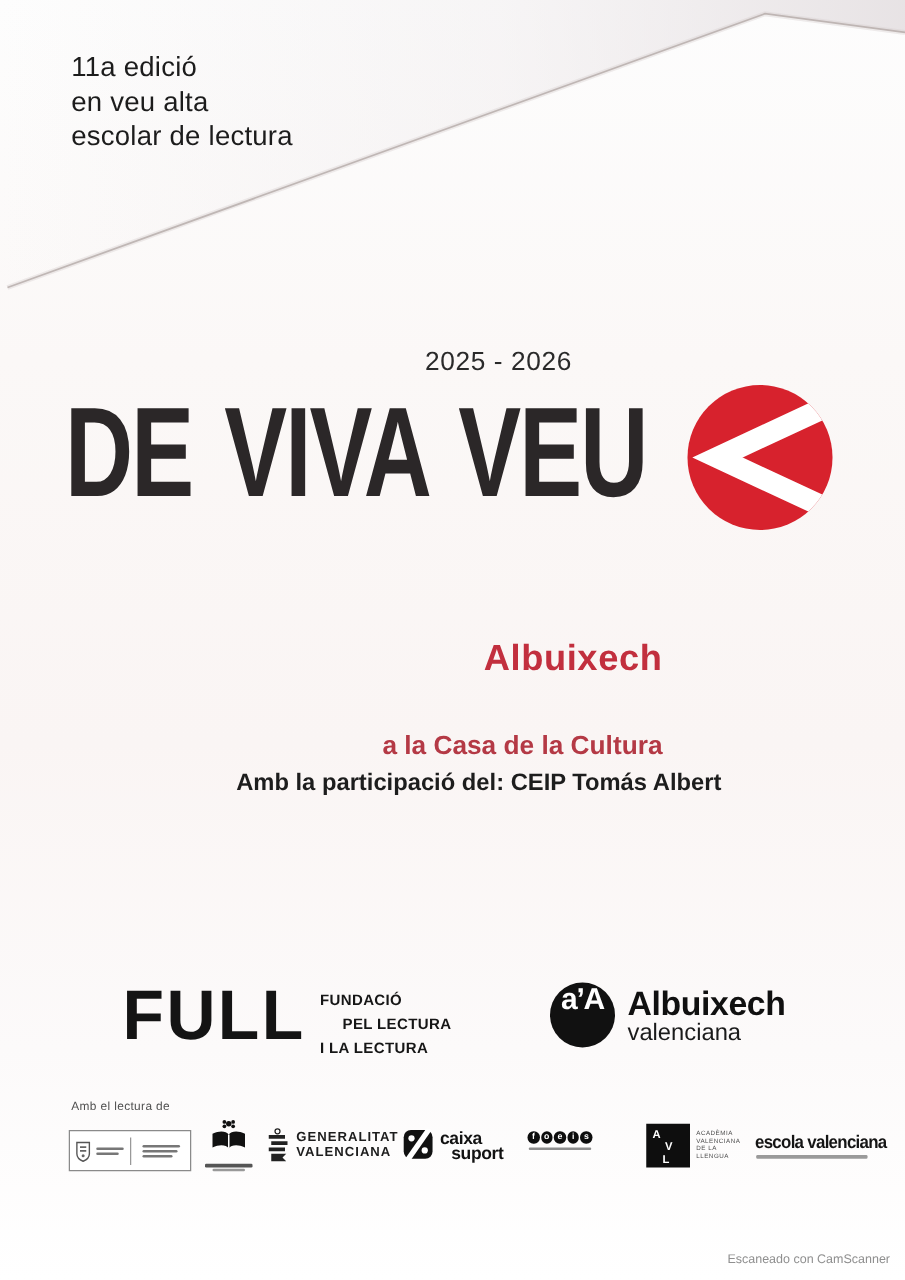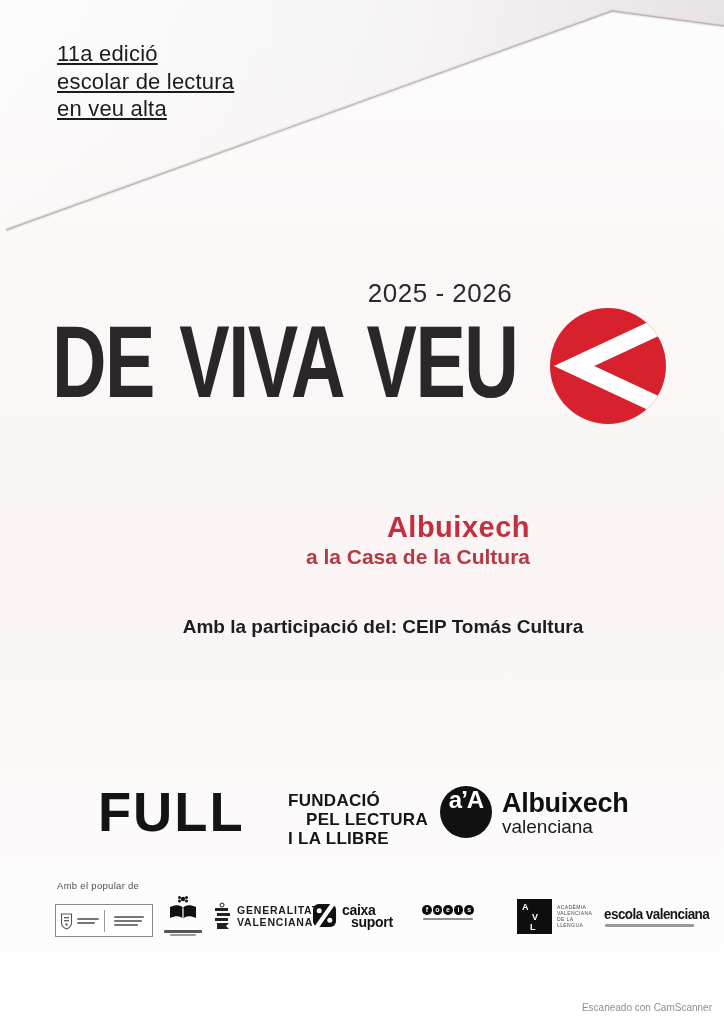--- a/index.html
+++ b/index.html
@@ -2,56 +2,56 @@
 <html><head>
 <meta charset="utf-8">
 <style>
   html,body{margin:0;padding:0;background:#e9e9e9;}
   .poster{
     position:relative;width:724px;height:1024px;margin:0 auto;overflow:hidden;
     background:linear-gradient(180deg,#fdfdfd 0%,#fbf8f7 28%,#faf5f4 58%,#fcfafa 82%,#ffffff 100%);
     font-family:"Liberation Sans",sans-serif;color:#1b1b1b;
   }
   .fold{position:absolute;left:0;top:0;}
-  .intro{position:absolute;left:57px;top:40px;font-size:22px;line-height:1.25;color:#1c1c1c;letter-spacing:.2px;text-decoration:underline;}
-  .season{position:absolute;left:340px;top:278px;width:200px;text-align:center;font-size:26px;color:#2a2a2a;letter-spacing:.5px;}
+  .intro{position:absolute;left:57px;top:40px;font-size:22px;line-height:1.25;color:#1c1c1c;letter-spacing:.2px;}
+  .season{position:absolute;left:340px;top:278px;width:200px;font-size:21px;color:#2a2a2a;letter-spacing:.5px;}
   .main-title{
     position:absolute;left:52px;top:314px;white-space:nowrap;
     font-weight:bold;font-size:102px;line-height:.95;letter-spacing:-2px;word-spacing:8px;
     color:#2b2728;transform:scaleX(.74);transform-origin:left top;
   }
   .brandmark{position:absolute;left:548px;top:306px;}
   .event{position:absolute;top:511px;right:194px;text-align:right;}
   .event .town{font-size:29px;line-height:33px;font-weight:bold;color:#c22f3e;letter-spacing:.5px;}
   .event .when{font-size:21px;line-height:25px;font-weight:bold;color:#b43945;}
-  .event .where{font-size:21px;line-height:25px;font-weight:bold;color:#b43945;}
+  .event .where{font-size:21px;line-height:25px;font-weight:bold;color:#b43945;margin-top:40px;}
   .participation{position:absolute;left:42px;width:682px;top:616px;text-align:center;font-size:19px;font-weight:bold;color:#1d1d1d;}
   
   .full-mark{position:absolute;left:98px;top:784px;font-weight:bold;font-size:56px;line-height:56px;letter-spacing:2px;color:#141414;transform:scaleX(.97);transform-origin:left top;}
-  .full-text{position:absolute;left:256px;top:791px;font-size:17px;line-height:19px;font-weight:bold;color:#161616;letter-spacing:.3px;margin-left:32px;}
+  .full-text{position:absolute;left:256px;top:791px;font-size:12px;line-height:19px;font-weight:bold;color:#161616;letter-spacing:.3px;}
   .full-text .l2{padding-left:18px;}
   .aa-circle{position:absolute;left:440px;top:786px;width:52px;height:52px;border-radius:50%;background:#111;
     display:flex;align-items:flex-start;justify-content:center;color:#fff;font-weight:bold;font-size:24px;letter-spacing:-1px;}
   .ajt{position:absolute;left:502px;top:789px;}
   .ajt .name{font-size:27px;line-height:28px;font-weight:bold;color:#101010;letter-spacing:-.3px;}
   .ajt .sub{font-size:19px;line-height:19px;color:#1a1a1a;margin-top:0;}
   
   .support-label{position:absolute;left:57px;top:880px;font-size:9.5px;color:#4f4f4f;letter-spacing:.3px;}
   .sp{position:absolute;}
   .ministry{left:55px;top:904px;width:96px;height:31px;border:1px solid #8a8a8a;background:#fff;display:flex;align-items:center;}
   .ministry .crest{margin-left:4px;}
   .ministry .mbars{display:flex;flex-direction:column;gap:2px;margin-left:4px;}
   .ministry .mbars i{display:block;height:2px;background:#777;border-radius:1px;}
   .ministry .vline{width:1px;height:22px;background:#999;margin:0 5px;}
   .booklogo{left:160px;top:894px;width:46px;text-align:center;}
   .booklogo .bbar{height:3px;background:#555;margin:2px 4px 1px;border-radius:1px;}
   .booklogo .bbar2{height:2px;background:#999;margin:0 10px;border-radius:1px;}
   .gva{left:213px;top:902px;display:flex;align-items:center;gap:6px;}
   .gva .gtxt{font-size:10.5px;line-height:12px;font-weight:bold;letter-spacing:.8px;color:#1d1d1d;}
-  .caixa{left:312px;top:903px;display:flex;align-items:center;gap:5px;justify-content:flex-end;}
+  .caixa{left:322px;top:903px;display:flex;align-items:center;gap:5px;justify-content:flex-end;}
   .caixa .ctxt{font-size:14px;line-height:12px;font-weight:bold;color:#121212;letter-spacing:-.3px;}
   .caixa .ctxt .c2{padding-left:9px;}
   .circlesrow{left:422px;top:905px;width:52px;text-align:center;}
   .circlesrow .dots{display:flex;gap:1px;justify-content:center;}
   .circlesrow .dot{width:10px;height:10px;border-radius:50%;background:#0d0d0d;color:#fff;font-size:7px;line-height:10px;font-weight:bold;text-align:center;}
   .circlesrow .cbar{height:2px;background:#8d8d8d;margin:3px 1px 0;border-radius:1px;}
   .avl{left:517px;top:899px;display:flex;gap:5px;align-items:flex-start;}
   .avl .sq{width:35px;height:35px;background:#0e0e0e;position:relative;color:#fff;font-weight:bold;font-size:9px;}
   .avl .sq b{position:absolute;}
   .avl .sq .la{left:5px;top:3px;}
@@ -76,60 +76,60 @@
         <stop offset="1" stop-color="#e5e0e2" stop-opacity="0.9"></stop>
       </linearGradient>
     </defs>
     <polygon points="0,0 724,0 724,26 612,11 6,230 0,230" fill="url(#foldg)"></polygon>
     <path d="M6,230 L612,11 L724,26" fill="none" stroke="#d8d0cf" stroke-width="4" opacity="0.4"></path>
     <path d="M6,230 L612,11 L724,26" fill="none" stroke="#b4aaa8" stroke-width="1.4" opacity="0.8"></path>
   </svg>
 
   <div class="intro">
     <div>11a edició</div>
+    <div>en veu alta</div>
     <div>escolar de lectura</div>
-    <div>en veu alta</div>
   </div>
 
   <div class="season">2025 - 2026</div>
   <div class="main-title">DE VIVA VEU</div>
 
   <svg class="brandmark" width="120" height="120" viewBox="0 0 120 120">
     <defs>
         <clipPath id="ccl">
           <circle cx="60" cy="60" r="58"></circle>
         </clipPath>
       </defs>
     <circle cx="60" cy="60" r="58" fill="#d7222d"></circle>
     <path d="M114,19 L26,60 L114,101" fill="none" stroke="#ffffff" stroke-width="17" stroke-linejoin="miter" stroke-miterlimit="10" clip-path="url(#ccl)"></path>
   </svg>
 
   <div class="event">
     <div class="town">Albuixech</div>
     <div class="where">a la Casa de la Cultura</div>
   </div>
 
-  <div class="participation">Amb la participació del: CEIP Tomás Cultura</div>
+  <div class="participation">Amb la participació del: CEIP Tomás Albert</div>
 
   <div class="full-mark">FULL</div>
   <div class="full-text">
     <div>FUNDACIÓ</div>
     <div class="l2">PEL LECTURA</div>
-    <div>I LA LLIBRE</div>
+    <div>I LA LECTURA</div>
   </div>
 
   <div class="aa-circle">
     <span>a’A</span>
   </div>
   <div class="ajt">
     <div class="name">Albuixech</div>
     <div class="sub">valenciana</div>
   </div>
 
-  <div class="support-label">Amb el popular de</div>
+  <div class="support-label">Amb el lectura de</div>
 
   <div class="sp ministry">
     <svg class="crest" width="13" height="18" viewBox="0 0 13 18">
       <path d="M1.5,2 h10 v9 q0,4 -5,6 q-5,-2 -5,-6 Z" fill="none" stroke="#555" stroke-width="1.1"></path>
       <rect x="4" y="5" width="5" height="1.4" fill="#666"></rect>
       <rect x="4" y="8" width="5" height="1.4" fill="#666"></rect>
       <circle cx="6.5" cy="12.5" r="1.2" fill="#666"></circle>
     </svg>
     <div class="mbars">
       <i style="width:22px"></i>

